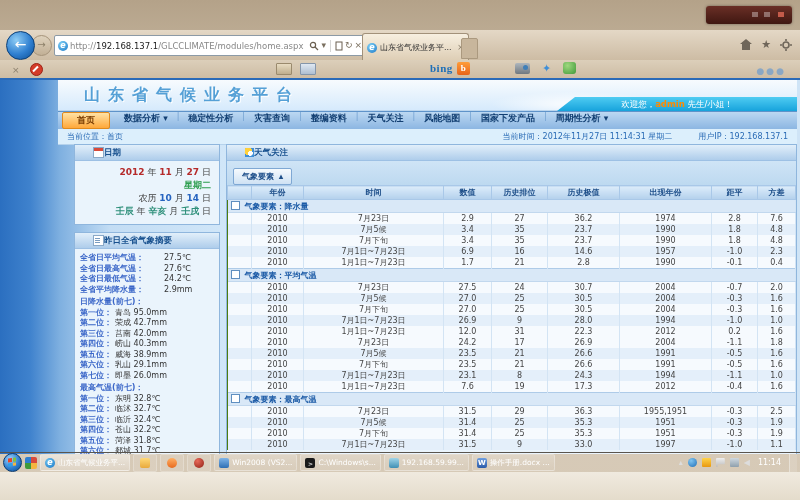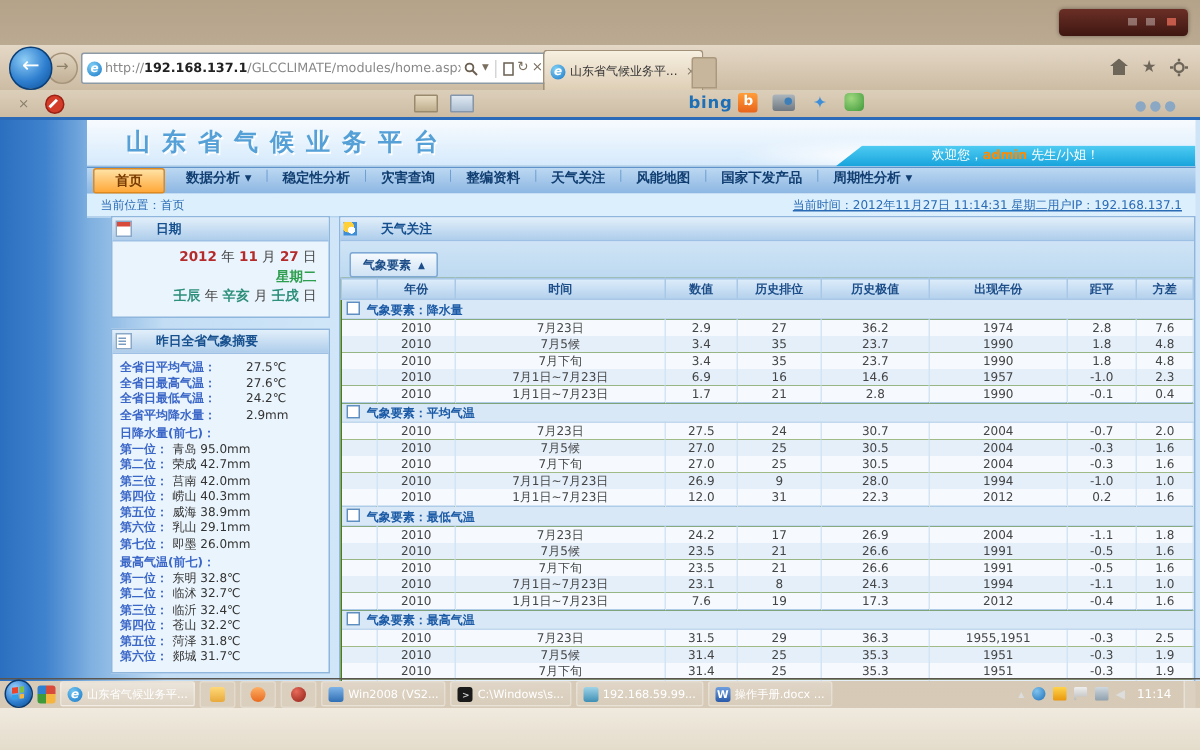--- a/index.html
+++ b/index.html
@@ -14,41 +14,41 @@
   
   .chrome1{position:absolute;top:30px;left:0;width:100%;height:30px;
     background:linear-gradient(#e4d8c6,#cdbca4);border-bottom:1px solid #b3a189;}
   .btn-back{position:absolute;left:6px;top:1px;width:27px;height:27px;border-radius:50%;
     background:radial-gradient(circle at 35% 30%,#8ecdf5,#2f7fd0 55%,#0b4c92);border:1px solid #0a3f78;
     color:#fff;font-size:14px;line-height:25px;text-align:center;z-index:2;}
   .btn-fwd{position:absolute;left:31px;top:5px;width:19px;height:19px;border-radius:50%;
     background:linear-gradient(#ded2bd,#c2b096);border:1px solid #a5937a;color:#8d8069;font-size:10px;line-height:17px;text-align:center;}
   .addr{position:absolute;left:54px;top:5px;width:304px;height:19px;background:#fff;border:1px solid #8c9aa6;border-radius:2px;
     display:flex;align-items:center;font-size:8.5px;color:#888;padding:0 3px;gap:2px;}
-  .addr .host{color:#222;font-weight:bold;}
+  .addr .host{color:#222;font-weight:normal;}
   .addr .grow{flex:1;display:flex;overflow:hidden;white-space:nowrap;align-items:center;}
   .addr-ico{color:#7a6f5f;font-size:9px;line-height:9px;flex:none;}
   .addr .sep{width:1px;height:12px;background:#d5d5d5;margin:0 2px;flex:none;}
   .tab{position:absolute;left:362px;top:3px;width:97px;height:27px;border:1px solid #a2917a;border-bottom:none;border-radius:3px 3px 0 0;
     background:linear-gradient(#f7efe0,#ddcdb4);display:flex;align-items:center;gap:3px;padding:0 4px;font-size:8px;color:#333;}
   .tab .t{flex:1;overflow:hidden;white-space:nowrap;}
   .newtab{position:absolute;left:461px;top:8px;width:15px;height:19px;background:#c8b69c;border:1px solid #ab997f;border-radius:2px 2px 0 0;}
   .e-ico{display:inline-block;width:10px;height:10px;border-radius:50%;flex:none;
     background:radial-gradient(circle at 35% 30%,#7fd0f5,#1a78c8);color:#fff;font-size:8px;line-height:10px;text-align:center;font-style:italic;font-weight:bold;}
   .winx{color:#8a7f6c;font-size:8px;flex:none;}
   .chrome-right{position:absolute;right:8px;top:8px;display:flex;gap:9px;align-items:center;color:#6f665a;font-size:11px;}
   .chrome2{position:absolute;top:60px;left:0;width:100%;height:18px;
     background:linear-gradient(#dccfba,#cdbca4);}
   .c2-left{position:absolute;left:12px;top:3px;display:flex;gap:10px;align-items:center;color:#8a7f6c;font-size:9px;}
   .noentry{display:inline-block;width:11px;height:11px;border-radius:50%;background:#d43c2a;position:relative;border:1px solid #9c2114;}
   .noentry:after{content:"";position:absolute;left:1px;top:4px;width:7px;height:2px;background:#fff;transform:rotate(-45deg);}
   .c2-mid{position:absolute;left:276px;top:3px;display:flex;gap:8px;}
   .mini-card{width:14px;height:10px;background:linear-gradient(#e8dcc2,#bfae8e);border:1px solid #9a8a6d;border-radius:1px;}
   .mini-mail{width:14px;height:10px;background:linear-gradient(#dfe8f2,#aebfd2);border:1px solid #8496ab;border-radius:1px;}
-  .bing{position:absolute;left:459px;top:2px;display:flex;gap:4px;align-items:center;}
+  .bing{position:absolute;left:430px;top:2px;display:flex;gap:4px;align-items:flex-start;font-family:Liberation Serif, serif;}
   .bing .word{color:#1d6fb8;font-weight:bold;font-size:11px;letter-spacing:.5px;}
   .bing .box{width:13px;height:13px;background:linear-gradient(#ff9d3a,#e8641a);border-radius:2px;color:#fff;font-size:9px;line-height:13px;text-align:center;font-weight:bold;}
   .c2-icons{position:absolute;left:515px;top:2px;display:flex;gap:12px;align-items:center;}
   .fav-cam{width:15px;height:11px;background:linear-gradient(#aeb6bd,#6f7880);border-radius:2px;position:relative;}
   .fav-cam:after{content:"";position:absolute;right:2px;top:2px;width:5px;height:5px;border-radius:50%;background:#3f7fb8;}
   .fav-spark{color:#3f8fd8;font-size:11px;line-height:11px;}
   .fav-share{width:13px;height:12px;background:radial-gradient(circle at 35% 30%,#9fd87f,#3f9a3a);border-radius:3px;}
   .c2-dots{position:absolute;right:14px;top:6px;color:#8aa7c4;font-size:9px;letter-spacing:2px;}
   
   .page{position:absolute;top:78px;left:0;width:100%;height:374px;border-top:2px solid #2a6ab8;overflow:hidden;
@@ -58,25 +58,25 @@
     background:radial-gradient(ellipse 120px 18px at 70% 80%,rgba(255,255,255,.9),rgba(255,255,255,0) 70%),linear-gradient(#f7fbfe,#d6eafc);}
   .site-title{position:absolute;left:26px;top:5px;font-size:16px;font-weight:bold;color:#55a0d6;letter-spacing:8px;text-shadow:1px 1px 0 #fff;}
   .welcome{position:absolute;right:0;bottom:-1px;width:240px;height:14px;line-height:14px;color:#fff;font-size:8.5px;text-align:center;
     background:linear-gradient(#4fccf2,#17a3dc);clip-path:polygon(18px 0,100% 0,100% 100%,0 100%);}
   .welcome .u{color:#ff8a00;font-weight:bold;}
   .nav{height:17px;background:linear-gradient(#bcd8f2,#8cb6e2);border-top:1px solid #5f93c9;display:flex;font-size:9px;color:#123f72;padding-left:4px;}
   .nav-item{padding:0 9px;font-weight:bold;white-space:nowrap;}
   .nav-item.active{background:linear-gradient(#ffe2a4,#ffa83a);border:1px solid #e08a1e;border-radius:2px;color:#7a3c00;padding:1px 14px;margin-right:5px;}
   .nav-sep{color:#6f9fd0;font-size:8px;}
   .crumb{height:15px;background:#dceffc;border-bottom:1px solid #b5d2ec;display:flex;align-items:center;justify-content:space-between;font-size:8px;color:#2a6bb5;padding:0 9px;}
-  .crumb-right{display:flex;text-decoration:underline;}
+  .crumb-right{display:flex;gap:26px;}
   .content{position:absolute;top:64px;bottom:-40px;left:16px;right:5px;display:flex;gap:6px;align-items:stretch;}
   .sidebar{width:146px;display:flex;flex-direction:column;gap:7px;flex:none;}
   .panel{border:1px solid #8fb6dd;background:#eaf4fc;}
-  .panel-h{height:15px;background:linear-gradient(#e2effa,#aecdeb);border-bottom:1px solid #9dc0e4;display:flex;align-items:center;gap:16px;padding:0 2px;font-size:8.5px;font-weight:bold;color:#17508e;}
+  .panel-h{height:15px;background:linear-gradient(#e2effa,#aecdeb);border-bottom:1px solid #9dc0e4;display:flex;align-items:center;gap:0;padding:0 18px;font-size:8.5px;font-weight:bold;color:#17508e;}
   .ph-ico{width:9px;height:9px;flex:none;border:1px solid #8aa9c8;background:#fff;position:relative;}
   .ph-ico.cal:after{content:"";position:absolute;left:0;top:0;width:100%;height:3px;background:#d84a3a;}
   .ph-ico.doc:after{content:"";position:absolute;left:1px;top:2px;width:5px;height:1px;background:#7a9cc0;box-shadow:0 2px 0 #7a9cc0,0 4px 0 #7a9cc0;}
   .ph-ico.sun{border:none;background:radial-gradient(circle at 60% 60%,#fff 30%,rgba(255,255,255,0) 32%),radial-gradient(circle at 35% 35%,#ffd03a 45%,#3f8fd8 48%);}
   .cal-body{padding:5px 8px 6px;font-size:9px;line-height:13px;text-align:right;color:#444;}
   .cal-num{color:#b52a2a;font-weight:bold;}
   .cal-week{color:#2e9e4f;font-weight:bold;}
   .cal-lnum{color:#2563c0;font-weight:bold;}
   .cal-gz{color:#2e8f7a;font-weight:bold;}
   .sum-body{padding:4px 5px;font-size:8px;line-height:10.5px;color:#333;}
@@ -237,20 +237,21 @@
       <div class="content">
         <div class="sidebar">
           <div class="panel">
             <div class="panel-h">
                 <span class="ph-ico cal"></span>
                 <span>日期</span>
               </div>
             <div class="cal-body">
                 <div><span class="cal-num">2012</span><span> 年 </span><span class="cal-num">11</span><span> 月 </span><span class="cal-num">27</span><span> 日</span></div>
                 <div class="cal-week">星期二</div>
+                <div><span>农历 </span><span class="cal-lnum">10</span><span> 月 </span><span class="cal-lnum">14</span><span> 日</span></div>
                 <div><span class="cal-gz">壬辰</span><span> 年 </span><span class="cal-gz">辛亥</span><span> 月 </span><span class="cal-gz">壬戌</span><span> 日</span></div>
               </div>
           </div>
           <div class="panel">
             <div class="panel-h">
                 <span class="ph-ico doc"></span>
                 <span>昨日全省气象摘要</span>
               </div>
             <div class="sum-body">
                 <div class="stat">
@@ -473,23 +474,20 @@
                     <td></td>
                     <td>2010</td>
                     <td>1月1日~7月23日</td>
                     <td>12.0</td>
                     <td>31</td>
                     <td>22.3</td>
                     <td>2012</td>
                     <td>0.2</td>
                     <td>1.6</td>
                   </tr>
-                  <tr class="group">
-                    <td colspan="9"><span class="cb"></span><span>气象要素：最低气温</span></td>
-                  </tr>
                   <tr class="r0">
                     <td></td>
                     <td>2010</td>
                     <td>7月23日</td>
                     <td>24.2</td>
                     <td>17</td>
                     <td>26.9</td>
                     <td>2004</td>
                     <td>-1.1</td>
                     <td>1.8</td>

